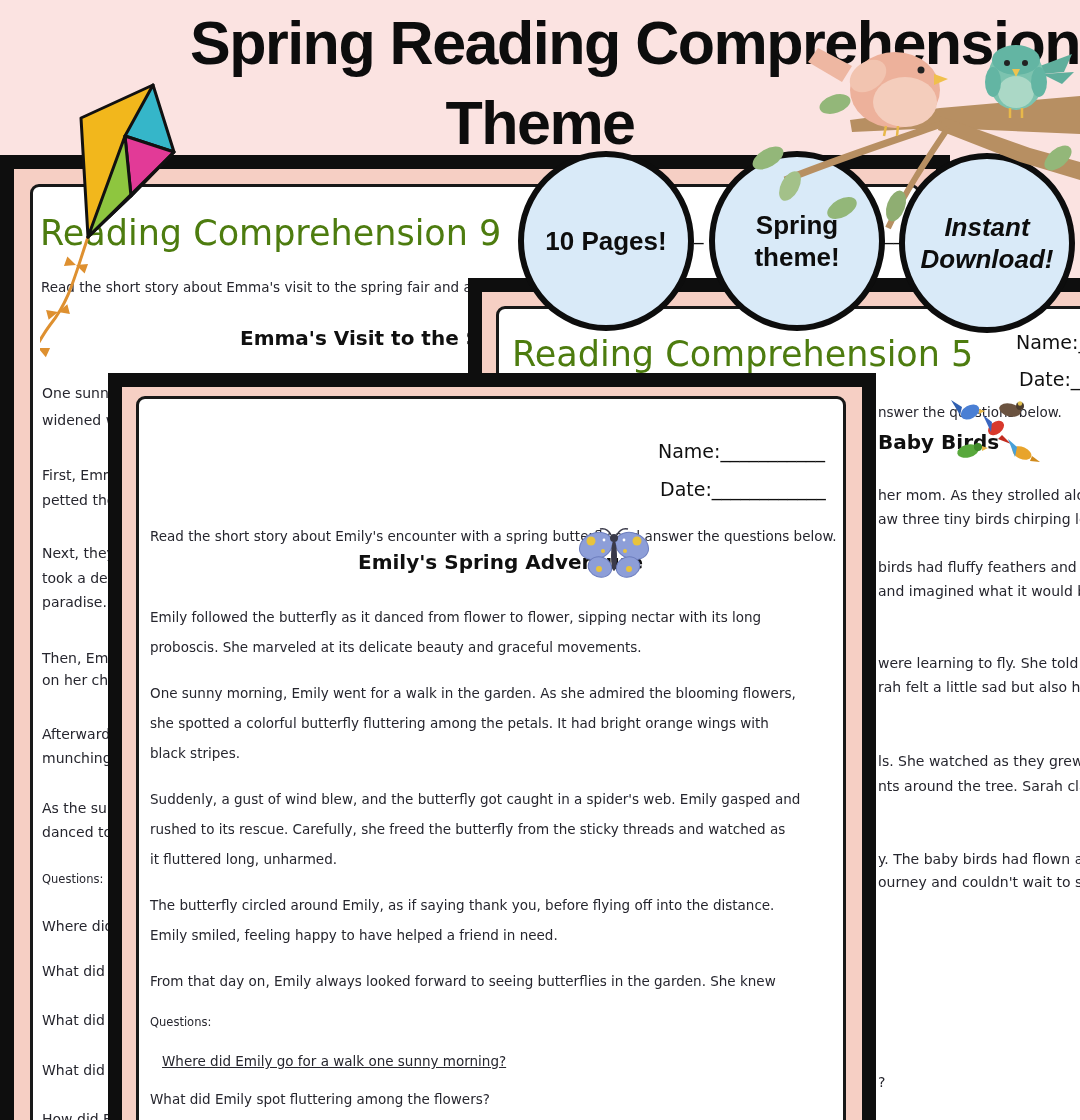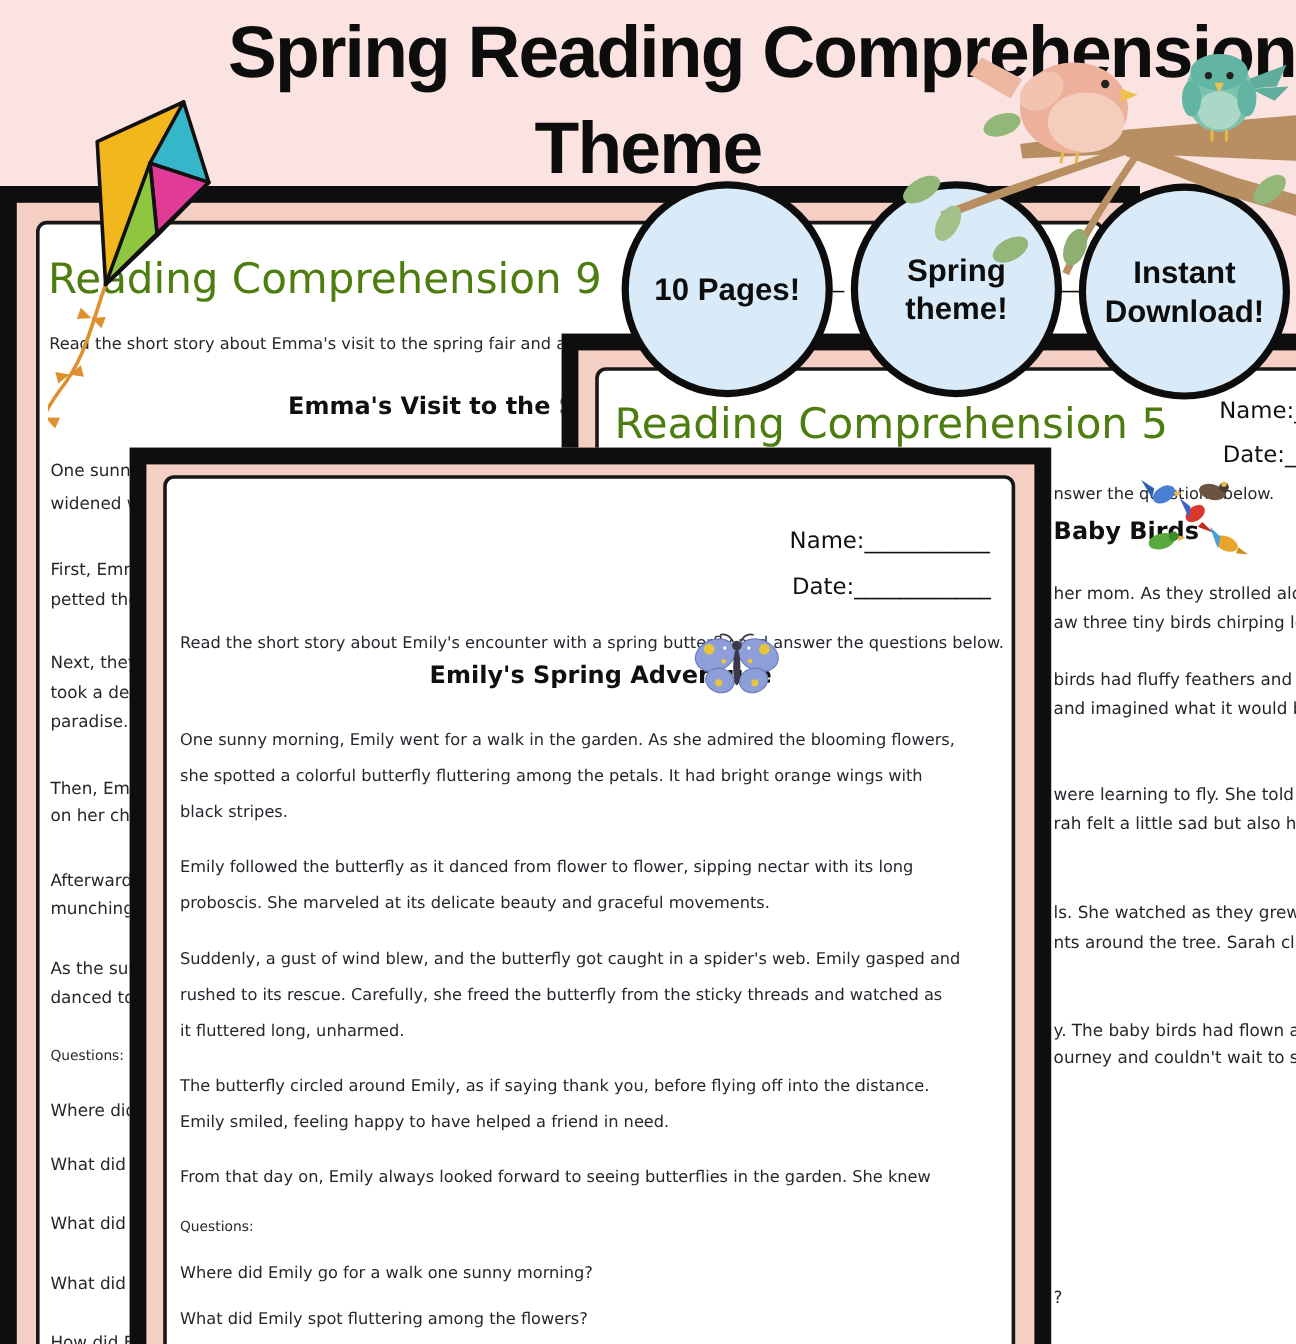--- a/index.html
+++ b/index.html
@@ -28,28 +28,28 @@
   .ws-instr{font-size:13.5px;}
   .ws-title{font-size:20px;font-weight:bold;color:#101010;}
   .ws-nd{font-size:19px;color:#101010;}
   .ws-frag{font-size:14px;}
   .ws-qlabel{font-size:11.5px;}
 
   #story10{position:absolute;left:150px;top:602px;width:712px;font-family:"DejaVu Sans",sans-serif;font-size:13.5px;color:#26262e;}
   #story10 .para{margin:0 0 16px 0;}
   #story10 .line{white-space:nowrap;line-height:30px;}
   #story10 .qlabel{font-size:11.5px;line-height:20px;margin:0 0 14px 0;}
-  #story10 .q1{line-height:30px;white-space:nowrap;margin:0 0 8px 0;}
+  #story10 .q1{line-height:30px;white-space:nowrap;margin:0 0 8px 12px;text-decoration:underline;}
   #story10 .q2{line-height:30px;white-space:nowrap;margin:0;}
 
   
   .badge{position:absolute;width:176px;height:180px;border-radius:50%;background:#d9eaf8;border:6px solid #0d0d0d;box-sizing:border-box;display:flex;align-items:center;justify-content:center;text-align:center;font-weight:bold;font-size:26px;line-height:1.25;color:#0d0d0d;}
   #badge1{left:518px;top:151px;}
   #badge2{left:709px;top:151px;}
-  #badge3{left:899px;top:153px;}
+  #badge3{left:899px;top:153px;font-style:italic;}
 
   .decor{position:absolute;}
 </style>
 </head>
 <body>
 
 <div class="stage">
 
   <div class="layer z0">
     <div class="banner-line" id="banner-line1">Spring Reading Comprehension</div>
@@ -147,27 +147,27 @@
       <circle cx="21" cy="43" r="3" fill="#e8c33c"></circle>
         <circle cx="51" cy="43" r="3" fill="#e8c33c"></circle>
       <circle cx="26" cy="14" r="1.4" fill="#ffffff"></circle>
         <circle cx="46" cy="14" r="1.4" fill="#ffffff"></circle>
       <ellipse cx="36" cy="30" rx="3" ry="15" fill="#3a3a4a"></ellipse>
       <circle cx="36" cy="12" r="4" fill="#3a3a4a"></circle>
       <path d="M33,9 C30,3 26,2 22,3 M39,9 C42,3 46,2 50,3" stroke="#3a3a4a" stroke-width="1.5" fill="none"></path>
     </svg>
     <div id="story10">
       <div class="para">
+        <div class="line">Emily followed the butterfly as it danced from flower to flower, sipping nectar with its long</div>
+        <div class="line">proboscis. She marveled at its delicate beauty and graceful movements.</div>
+      </div>
+      <div class="para">
         <div class="line">One sunny morning, Emily went for a walk in the garden. As she admired the blooming flowers,</div>
         <div class="line">she spotted a colorful butterfly fluttering among the petals. It had bright orange wings with</div>
         <div class="line">black stripes.</div>
-      </div>
-      <div class="para">
-        <div class="line">Emily followed the butterfly as it danced from flower to flower, sipping nectar with its long</div>
-        <div class="line">proboscis. She marveled at its delicate beauty and graceful movements.</div>
       </div>
       <div class="para">
         <div class="line">Suddenly, a gust of wind blew, and the butterfly got caught in a spider's web. Emily gasped and</div>
         <div class="line">rushed to its rescue. Carefully, she freed the butterfly from the sticky threads and watched as</div>
         <div class="line">it fluttered long, unharmed.</div>
       </div>
       <div class="para">
         <div class="line">The butterfly circled around Emily, as if saying thank you, before flying off into the distance.</div>
         <div class="line">Emily smiled, feeling happy to have helped a friend in need.</div>
       </div>

